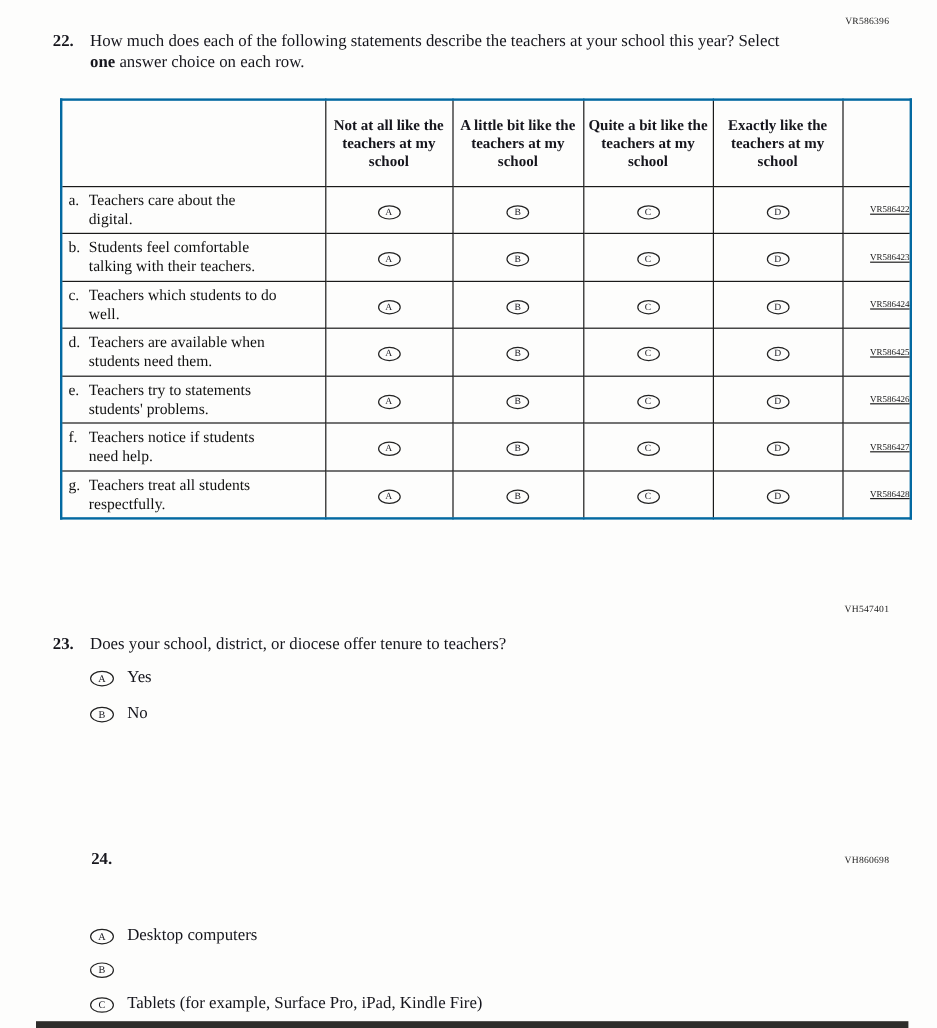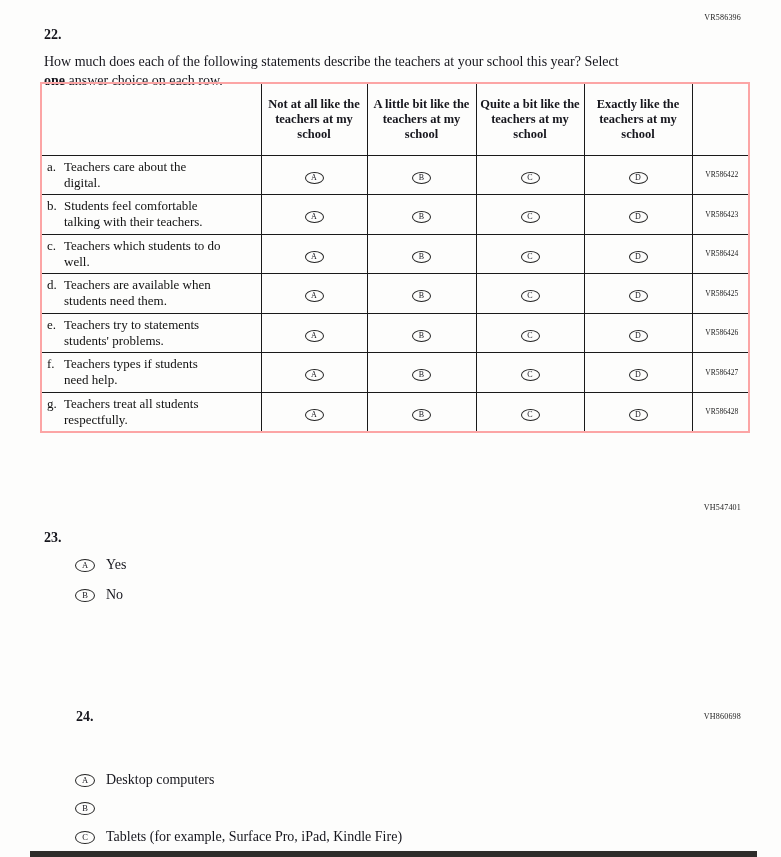--- a/index.html
+++ b/index.html
@@ -23,33 +23,32 @@
     letter-spacing: 0.2px;
     font-family: "Liberation Serif", "DejaVu Serif", serif;
   }
   .question {
     position: absolute;
     display: flex;
     gap: 9px;
     font-size: 14px;
     line-height: 1.32;
     color: #16161d;
-    flex-direction: column;
   }
   .qnum { font-weight: bold; min-width: 22px; }
   .qtext b { font-weight: bold; }
 
   
   table.q22-table {
     position: absolute;
     top: 82px;
-    left: 40px;
+    left: 50px;
     border-collapse: collapse;
     table-layout: fixed;
-    border: 2px solid #fca5a5;
+    border: 2px solid #0369a1;
   }
   table.q22-table td {
     border: 1px solid #1a1a1a;
   }
   td.hdr, td.hdr-empty {
     height: 72px;
     text-align: center;
     vertical-align: middle;
     font-weight: bold;
     font-size: 12.5px;
@@ -67,23 +66,24 @@
   td.stmt .stmt-wrap { display: flex; gap: 5px; }
   .stmt-label { min-width: 12px; }
   .stmt-text { display: inline-block; width: 160px; }
   td.choice {
     text-align: center;
     vertical-align: middle;
   }
   td.rowcode {
     font-size: 7.5px;
     vertical-align: middle;
-    text-align: center;
+    text-align: right;
     padding-left: 3px;
     color: #222;
+    text-decoration: underline;
   }
 
   
   .bubble {
     display: inline-flex;
     align-items: center;
     justify-content: center;
     width: 19px;
     height: 12px;
     border: 1.2px solid #222;
@@ -214,21 +214,21 @@
           <td class="choice"><span class="bubble">A</span></td>
           <td class="choice"><span class="bubble">B</span></td>
           <td class="choice"><span class="bubble">C</span></td>
           <td class="choice"><span class="bubble">D</span></td>
           <td class="rowcode">VR586426</td>
         </tr>
         <tr>
           <td class="stmt">
             <span class="stmt-wrap">
               <span class="stmt-label">f.</span>
-              <span class="stmt-text">Teachers types if students need help.</span>
+              <span class="stmt-text">Teachers notice if students need help.</span>
             </span>
           </td>
           <td class="choice"><span class="bubble">A</span></td>
           <td class="choice"><span class="bubble">B</span></td>
           <td class="choice"><span class="bubble">C</span></td>
           <td class="choice"><span class="bubble">D</span></td>
           <td class="rowcode">VR586427</td>
         </tr>
         <tr>
           <td class="stmt">
@@ -243,20 +243,21 @@
           <td class="choice"><span class="bubble">D</span></td>
           <td class="rowcode">VR586428</td>
         </tr>
       </tbody>
   </table>
 
   <span class="code" style="top:503px; right:40px;">VH547401</span>
 
   <div class="question" style="top:529px; left:44px; width:690px;">
     <span class="qnum">23.</span>
+    <span class="qtext">Does your school, district, or diocese offer tenure to teachers?</span>
   </div>
 
   <div class="options" style="top:557px;">
       <div class="option-row">
         <span class="bubble">A</span>
         <span class="option-label">Yes</span>
       </div>
       <div class="option-row">
         <span class="bubble">B</span>
         <span class="option-label">No</span>

